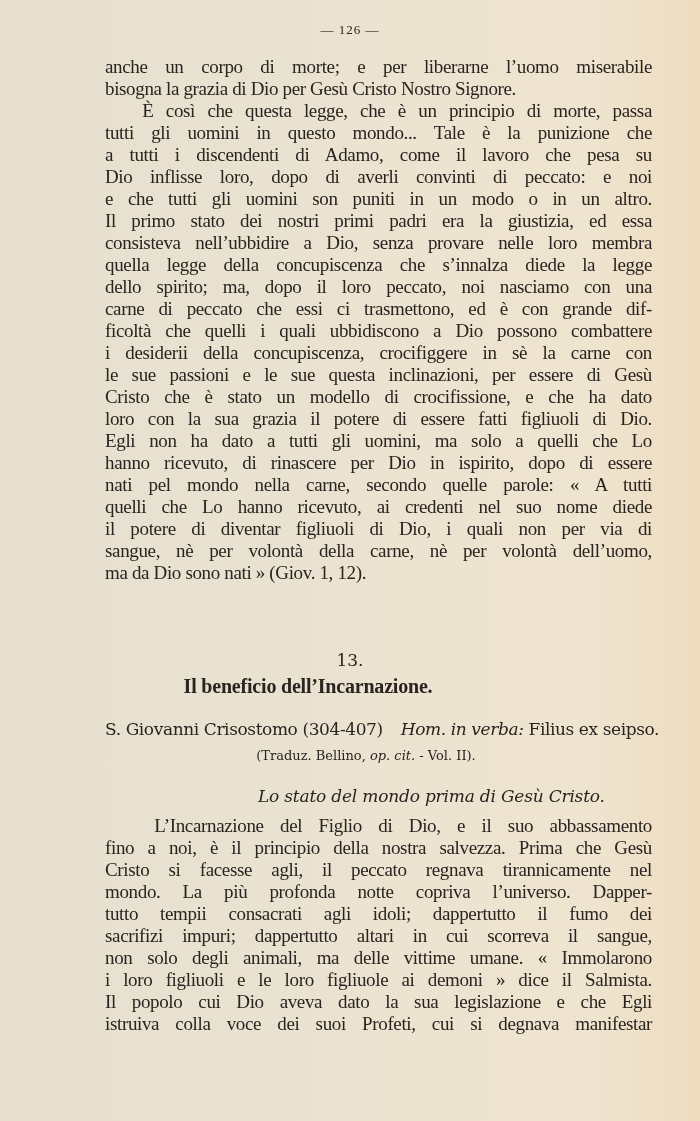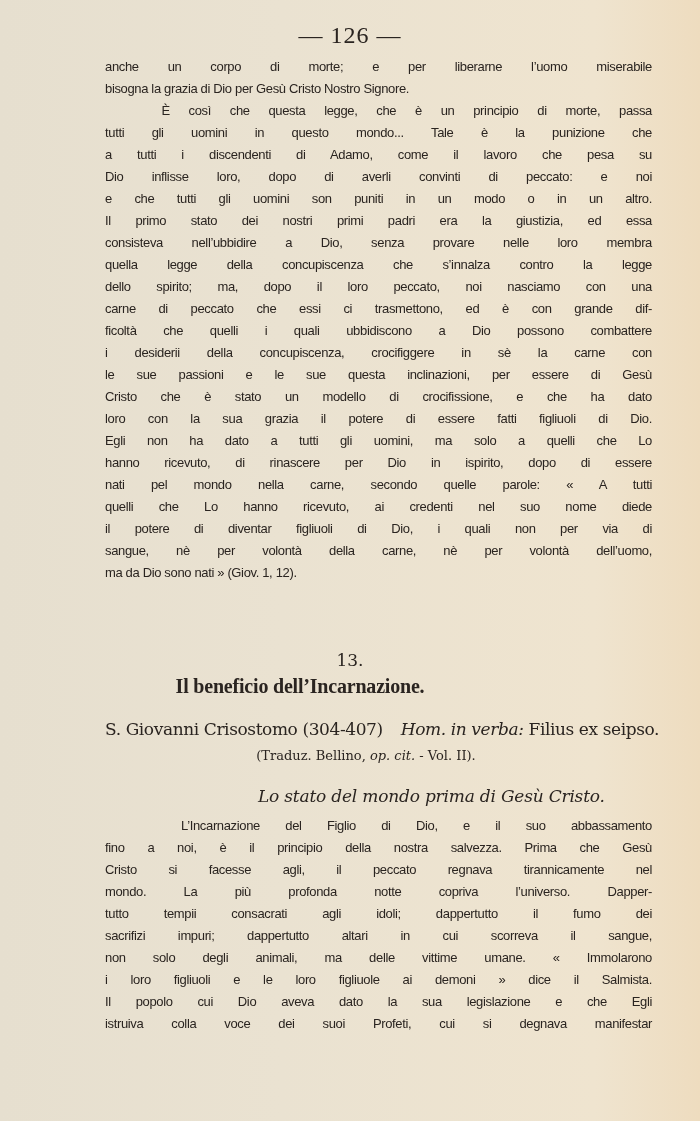--- a/index.html
+++ b/index.html
@@ -6,33 +6,33 @@
     body {
       width: 700px; height: 1121px; overflow: hidden;
       background: linear-gradient(90deg, #e6dfcf 0%, #eae2d1 40%, #efe4cf 85%, #eedcbf 100%);
       font-family: "DejaVu Serif", "Liberation Serif", serif;
       color: #2a2420;
       position: relative;
     }
     .page { position: absolute; left: 0; top: 0; width: 700px; height: 1121px; }
     .pagenum {
       position: absolute; top: 22px; left: 0; width: 700px;
-      text-align: center; font-size: 24px; letter-spacing: 1px;
+      text-align: center; font-size: 13px; letter-spacing: 1px;
       font-family: "Liberation Serif", serif;
     }
     .lines { position: absolute; left: 105px; width: 547px; }
     .line {
-      height: 22px; line-height: 22px; font-size: 13px;
+      height: 22px; line-height: 22px; font-size: 19px;
       white-space: nowrap; text-align: justify; text-align-last: justify;
-      font-family: Liberation Sans, sans-serif; letter-spacing: -0.35px;
+      font-family: Liberation Serif, serif; letter-spacing: -0.35px;
     }
     .line.last { text-align-last: left; }
     .block1 { top: 56px; }
     .secnum { position: absolute; top: 650px; left: 0; width: 700px; font-size: 17px; text-align: center; }
-    .sectitle { position: absolute; top: 675px; left: 4px; width: 592px; font-size: 20px; font-weight: bold; text-align: center;
+    .sectitle { position: absolute; top: 675px; left: 12px; width: 592px; font-size: 20px; font-weight: bold; text-align: center;
       font-family: "Liberation Serif", serif; letter-spacing: -0.2px; }
     .source { position: absolute; top: 719px; left: 105px; width: 550px; font-size: 17px; white-space: nowrap; letter-spacing: -0.4px; }
     .source i { font-style: italic; margin-left: 13px; }
     .trans { position: absolute; top: 748px; left: 0; width: 700px; text-align: center; font-size: 13px; margin-left: 16px; }
     .subhead { position: absolute; top: 786px; left: 258px; font-size: 17px; font-style: italic; white-space: nowrap; letter-spacing: -0.2px; text-align: right; }
     .block2 { top: 815px; }
   </style>
 </head>
 <body>
 
@@ -42,21 +42,21 @@
   <div class="lines block1">
     <div class="line">anche un corpo di morte; e per liberarne l’uomo miserabile</div>
     <div class="line last">bisogna la grazia di Dio per Gesù Cristo Nostro Signore.</div>
     <div class="line" style="white-space:pre">   È così che questa legge, che è un principio di morte, passa</div>
     <div class="line">tutti gli uomini in questo mondo... Tale è la punizione che</div>
     <div class="line">a tutti i discendenti di Adamo, come il lavoro che pesa su</div>
     <div class="line">Dio inflisse loro, dopo di averli convinti di peccato: e noi</div>
     <div class="line">e che tutti gli uomini son puniti in un modo o in un altro.</div>
     <div class="line">Il primo stato dei nostri primi padri era la giustizia, ed essa</div>
     <div class="line">consisteva nell’ubbidire a Dio, senza provare nelle loro membra</div>
-    <div class="line">quella legge della concupiscenza che s’innalza contro la legge</div>
+    <div class="line">quella legge della concupiscenza che s’innalza diede la legge</div>
     <div class="line">dello spirito; ma, dopo il loro peccato, noi nasciamo con una</div>
     <div class="line">carne di peccato che essi ci trasmettono, ed è con grande dif-</div>
     <div class="line">ficoltà che quelli i quali ubbidiscono a Dio possono combattere</div>
     <div class="line">i desiderii della concupiscenza, crocifiggere in sè la carne con</div>
     <div class="line">le sue passioni e le sue questa inclinazioni, per essere di Gesù</div>
     <div class="line">Cristo che è stato un modello di crocifissione, e che ha dato</div>
     <div class="line">loro con la sua grazia il potere di essere fatti figliuoli di Dio.</div>
     <div class="line">Egli non ha dato a tutti gli uomini, ma solo a quelli che Lo</div>
     <div class="line">hanno ricevuto, di rinascere per Dio in ispirito, dopo di essere</div>
     <div class="line">nati pel mondo nella carne, secondo quelle parole: « A tutti</div>

